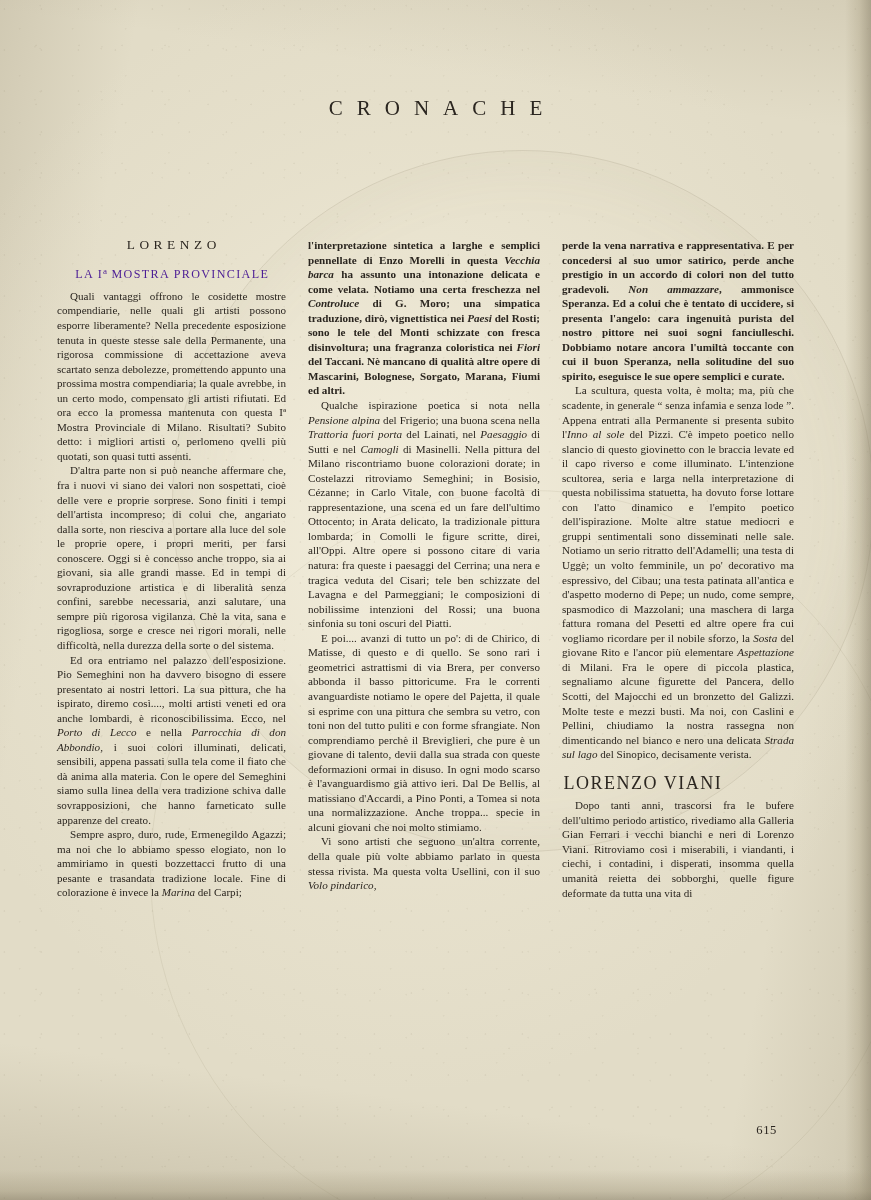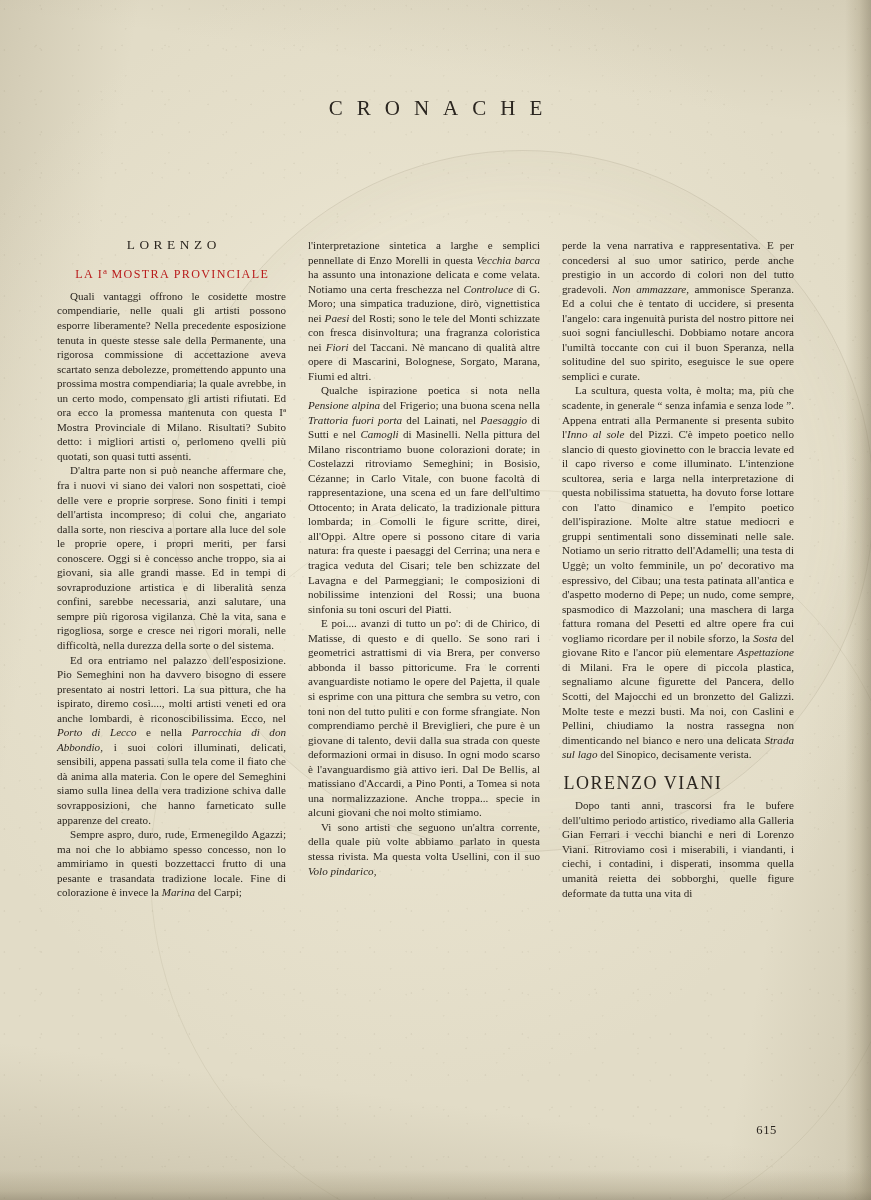--- a/index.html
+++ b/index.html
@@ -125,39 +125,39 @@
     text-indent: 4.6px;
     margin: 0 0 11px 0;
     color: #2b2620;
   }
   .sub-title {
     text-align: center;
     font-size: 12.1px;
     letter-spacing: 1.35px;
     text-indent: 1.35px;
     margin: 0 0 8px 0;
-    color: #b91c1c;
+    color: #4c1d95;
     white-space: nowrap;
   }
   .sub-title .ord { font-size: 9px; vertical-align: 0.42em; letter-spacing: 0; }
 
   .sec-title-2 {
     text-align: left;
     font-size: 18px;
     letter-spacing: 1.5px;
     text-indent: 1.5px;
     margin: 14px 0 8px 0;
     color: #2b2620;
   }
 
   p.para {
     margin: 0;
     text-indent: 13px;
   }
-  p.para.cont { text-indent: 0; }
+  p.para.cont { text-indent: 0; font-weight: bold; }
   i { font-style: italic; }
 
   .folio {
     position: absolute;
     right: 94px;
     top: 1123px;
     font-size: 12.6px;
     letter-spacing: 0.6px;
     color: #2b2620;
     text-align: center;
@@ -178,21 +178,21 @@
 
     <div class="columns">
 
       <div class="col c1">
         <div class="sec-title">LORENZO</div>
         <div class="sub-title"><span>LA I</span><span class="ord">a</span><span> MOSTRA PROVINCIALE</span></div>
 
         <p class="para">Quali vantaggi offrono le cosidette mostre compendiarie, nelle quali gli artisti possono esporre liberamente? Nella precedente esposizione tenuta in queste stesse sale della Permanente, una rigorosa commissione di accettazione aveva scartato senza debolezze, promettendo appunto una prossima mostra compendiaria; la quale avrebbe, in un certo modo, compensato gli artisti rifiutati. Ed ora ecco la promessa mantenuta con questa Iª Mostra Provinciale di Milano. Risultati? Subito detto: i migliori artisti o, perlomeno qvelli più quotati, son quasi tutti assenti.</p>
         <p class="para">D'altra parte non si può neanche affermare che, fra i nuovi vi siano dei valori non sospettati, cioè delle vere e proprie sorprese. Sono finiti i tempi dell'artista incompreso; di colui che, angariato dalla sorte, non riesciva a portare alla luce del sole le proprie opere, i propri meriti, per farsi conoscere. Oggi si è concesso anche troppo, sia ai giovani, sia alle grandi masse. Ed in tempi di sovraproduzione artistica e di liberalità senza confini, sarebbe necessaria, anzi salutare, una sempre più rigorosa vigilanza. Chè la vita, sana e rigogliosa, sorge e cresce nei rigori morali, nelle difficoltà, nella durezza della sorte o del sistema.</p>
         <p class="para"><span>Ed ora entriamo nel palazzo dell'esposizione. Pio Semeghini non ha davvero bisogno di essere presentato ai nostri lettori. La sua pittura, che ha ispirato, diremo così...., molti artisti veneti ed ora anche lombardi, è riconoscibilissima. Ecco, nel </span><i>Porto di Lecco</i><span> e nella </span><i>Parrocchia di don Abbondio</i><span>, i suoi colori illuminati, delicati, sensibili, appena passati sulla tela come il fiato che dà anima alla materia. Con le opere del Semeghini siamo sulla linea della vera tradizione schiva dalle sovrapposizioni, che hanno farneticato sulle apparenze del creato.</span></p>
-        <p class="para"><span>Sempre aspro, duro, rude, Ermenegildo Agazzi; ma noi che lo abbiamo spesso concesso, non lo ammiriamo in questi bozzettacci frutto di una pesante e trasandata tradizione locale. Fine di colorazione è invece la </span><i>Marina</i><span> del Carpi;</span></p>
+        <p class="para"><span>Sempre aspro, duro, rude, Ermenegildo Agazzi; ma noi che lo abbiamo spesso elogiato, non lo ammiriamo in questi bozzettacci frutto di una pesante e trasandata tradizione locale. Fine di colorazione è invece la </span><i>Marina</i><span> del Carpi;</span></p>
       </div>
 
       <div class="col c2">
         <p class="para cont"><span>l'interpretazione sintetica a larghe e semplici pennellate di Enzo Morelli in questa </span><i>Vecchia barca</i><span> ha assunto una intonazione delicata e come velata. Notiamo una certa freschezza nel </span><i>Controluce</i><span> di G. Moro; una simpatica traduzione, dirò, vignettistica nei </span><i>Paesi</i><span> del Rosti; sono le tele del Monti schizzate con fresca disinvoltura; una fragranza coloristica nei </span><i>Fiori</i><span> del Taccani. Nè mancano di qualità altre opere di Mascarini, Bolognese, Sorgato, Marana, Fiumi ed altri.</span></p>
         <p class="para"><span>Qualche ispirazione poetica si nota nella </span><i>Pensione alpina</i><span> del Frigerio; una buona scena nella </span><i>Trattoria fuori porta</i><span> del Lainati, nel </span><i>Paesaggio</i><span> di Sutti e nel </span><i>Camogli</i><span> di Masinelli. Nella pittura del Milano riscontriamo buone colorazioni dorate; in Costelazzi ritroviamo Semeghini; in Bosisio, Cézanne; in Carlo Vitale, con buone facoltà di rappresentazione, una scena ed un fare dell'ultimo Ottocento; in Arata delicato, la tradizionale pittura lombarda; in Comolli le figure scritte, direi, all'Oppi. Altre opere si possono citare di varia natura: fra queste i paesaggi del Cerrina; una nera e tragica veduta del Cisari; tele ben schizzate del Lavagna e del Parmeggiani; le composizioni di nobilissime intenzioni del Rossi; una buona sinfonia su toni oscuri del Piatti.</span></p>
         <p class="para">E poi.... avanzi di tutto un po': di de Chirico, di Matisse, di questo e di quello. Se sono rari i geometrici astrattismi di via Brera, per converso abbonda il basso pittoricume. Fra le correnti avanguardiste notiamo le opere del Pajetta, il quale si esprime con una pittura che sembra su vetro, con toni non del tutto puliti e con forme sfrangiate. Non comprendiamo perchè il Breviglieri, che pure è un giovane di talento, devii dalla sua strada con queste deformazioni ormai in disuso. In ogni modo scarso è l'avanguardismo già attivo ieri. Dal De Bellis, al matissiano d'Accardi, a Pino Ponti, a Tomea si nota una normalizzazione. Anche troppa... specie in alcuni giovani che noi molto stimiamo.</p>
         <p class="para"><span>Vi sono artisti che seguono un'altra corrente, della quale più volte abbiamo parlato in questa stessa rivista. Ma questa volta Usellini, con il suo </span><i>Volo pindarico</i><span>,</span></p>
       </div>
 
       <div class="col c3">

